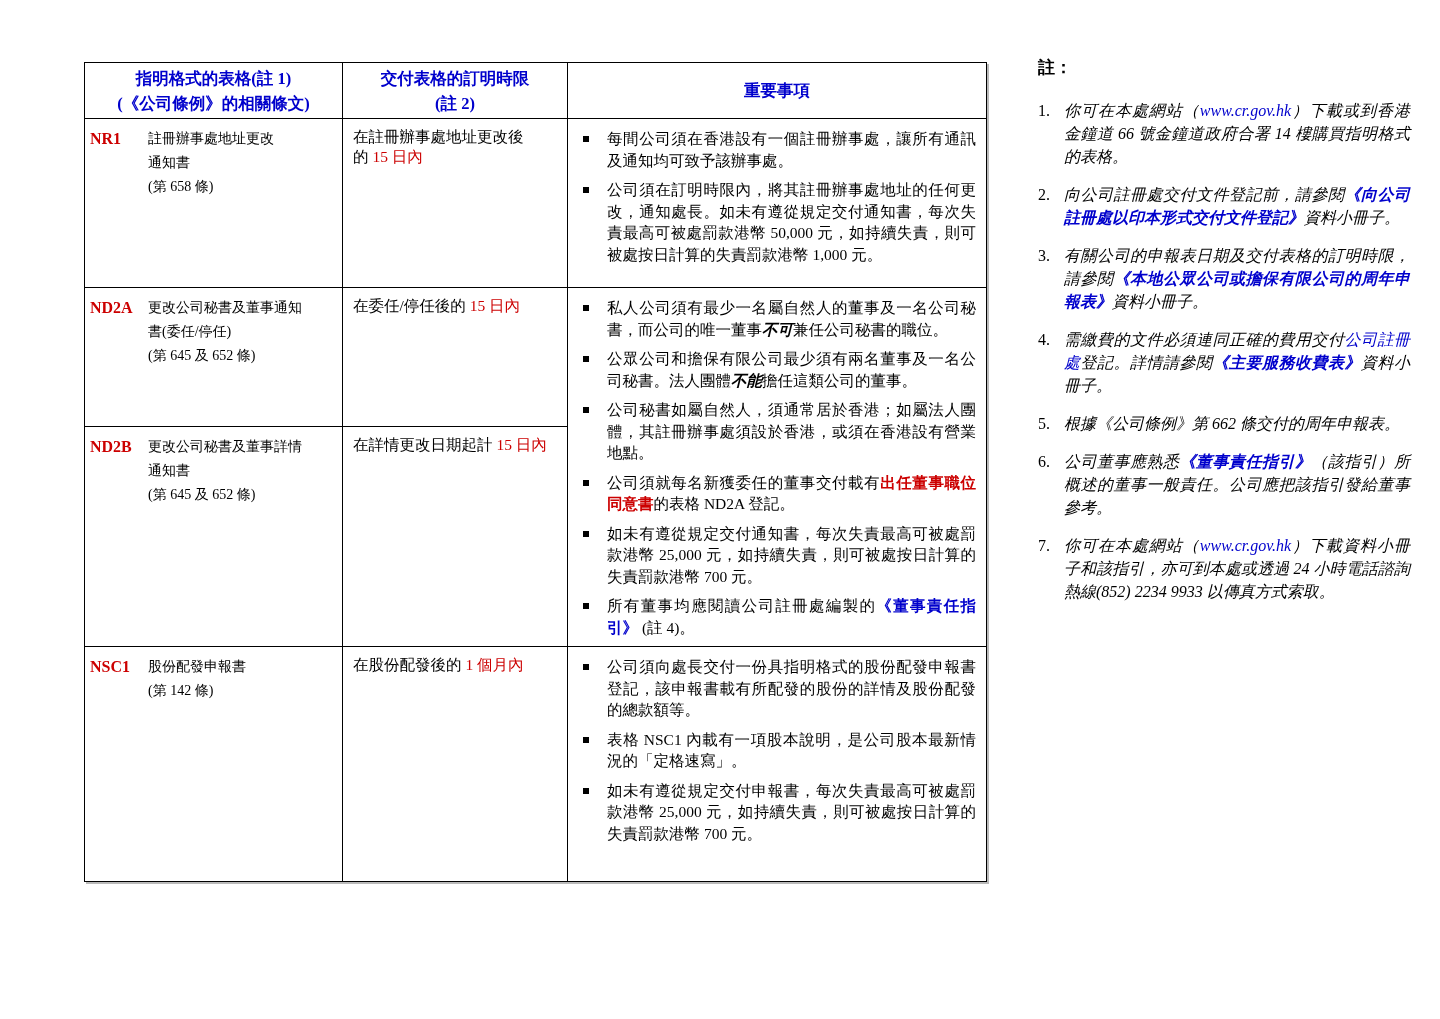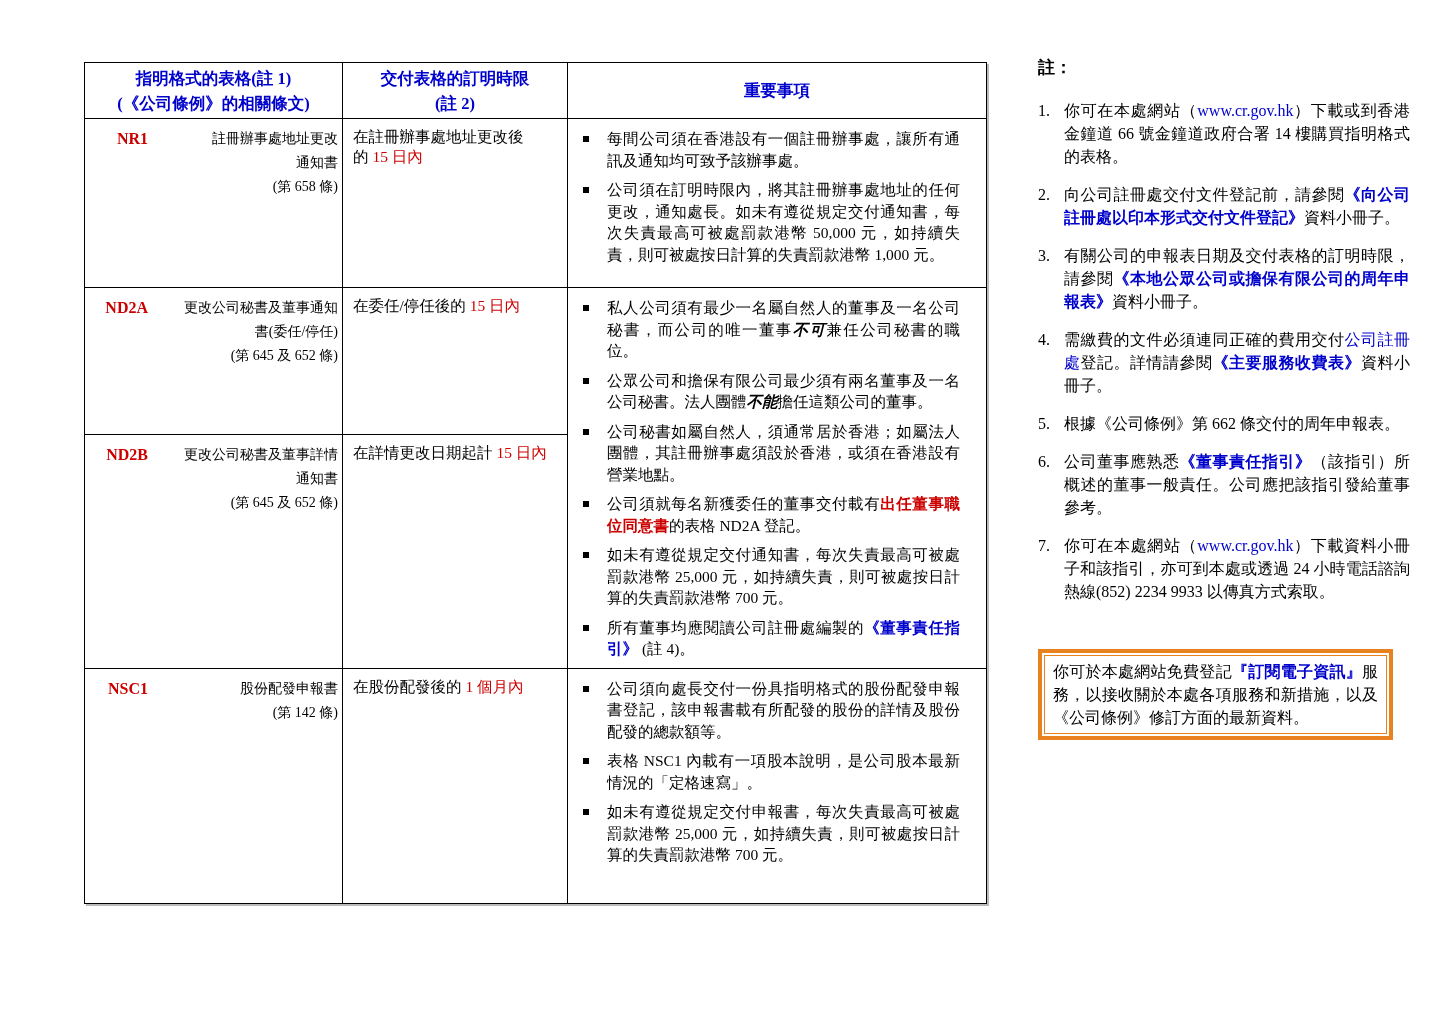--- a/index.html
+++ b/index.html
@@ -27,46 +27,46 @@
     color:var(--blue);font-weight:bold;text-align:center;vertical-align:middle;
     font-size:16.5px;line-height:25px;padding:2px 2px;
   }
   tr.rh-head{height:56px;}
   tr.rh-nr1{height:169px;}
   tr.rh-nd2a{height:138px;}
   tr.rh-nd2b{height:218px;}
   tr.rh-nsc1{height:235px;}
 
   td.cell-name{padding:8px 4px 0 5px;}
-  .name-flex{display:flex;align-items:flex-start;text-align:right;}
+  .name-flex{display:flex;align-items:flex-start;}
   .code{flex:none;width:58px;color:var(--red);font-weight:bold;font-size:16px;line-height:23px;}
   .fname{flex:1;white-space:pre-line;font-size:14px;line-height:24px;}
 
   td.cell-dl{padding:8px 4px 0 10px;}
   .dl{white-space:pre-line;font-size:15.5px;line-height:20px;}
 
-  td.cell-imp{padding:9px 26px 0 12px;}
+  td.cell-imp{padding:9px 10px 0 12px;}
   .bullet{display:flex;margin-bottom:8px;}
   .sq{flex:none;width:27px;position:relative;}
   .sq::after{content:"";position:absolute;left:3px;top:8px;width:6px;height:6px;background:#000;}
   .bt{flex:1;text-align:justify;font-size:15.5px;line-height:21.5px;}
 
   
   .seg-red{color:var(--red);}
   .seg-redbold{color:var(--red);font-weight:bold;}
   .seg-blue{color:var(--blue);}
   .seg-bluebold{color:var(--blue);font-weight:bold;}
   .seg-bi{font-weight:bold;font-style:italic;}
 
   
   .notes{position:absolute;left:1038px;top:56px;width:372px;font-size:16px;}
   .notes-title{font-weight:bold;font-size:17px;margin-bottom:20px;}
   .note{display:flex;margin-bottom:15px;}
   .note .num{flex:none;width:26px;line-height:23px;}
-  .note .ntext{flex:1;text-align:justify;line-height:23px;}
+  .note .ntext{flex:1;text-align:justify;line-height:23px;font-style:italic;}
   .warning{margin:0 0 15px 26px;color:var(--red);font-weight:bold;text-align:justify;line-height:23px;}
 
   .subscribe-box{
     margin-top:46px;width:355px;border:4px solid var(--orange);padding:2px;background:#fff;
   }
   .subscribe-inner{
     border:1px solid var(--orange);padding:4px 8px;text-align:justify;line-height:23px;font-size:16px;
   }
 </style>
 </head>
@@ -229,16 +229,13 @@
   </div>
   <div class="note">
     <span class="num">6.</span>
     <div class="ntext"><span>公司董事應熟悉</span><span class="seg-bluebold">《董事責任指引》</span><span>（該指引）所概述的董事一般責任。公司應把該指引發給董事參考。</span></div>
   </div>
   <div class="note">
     <span class="num">7.</span>
     <div class="ntext"><span>你可在本處網站（</span><span class="seg-blue">www.cr.gov.hk</span><span>）下載資料小冊子和該指引，亦可到本處或透過 24 小時電話諮詢熱線(852) 2234 9933 以傳真方式索取。</span></div>
   </div>
 
-  <div class="subscribe-box">
-    <div class="subscribe-inner"><span>你可於本處網站免費登記</span><span class="seg-bluebold">『訂閱電子資訊』</span><span>服務，以接收關於本處各項服務和新措施，以及《公司條例》修訂方面的最新資料。</span></div>
-  </div>
 </aside>
 
 </body></html>

